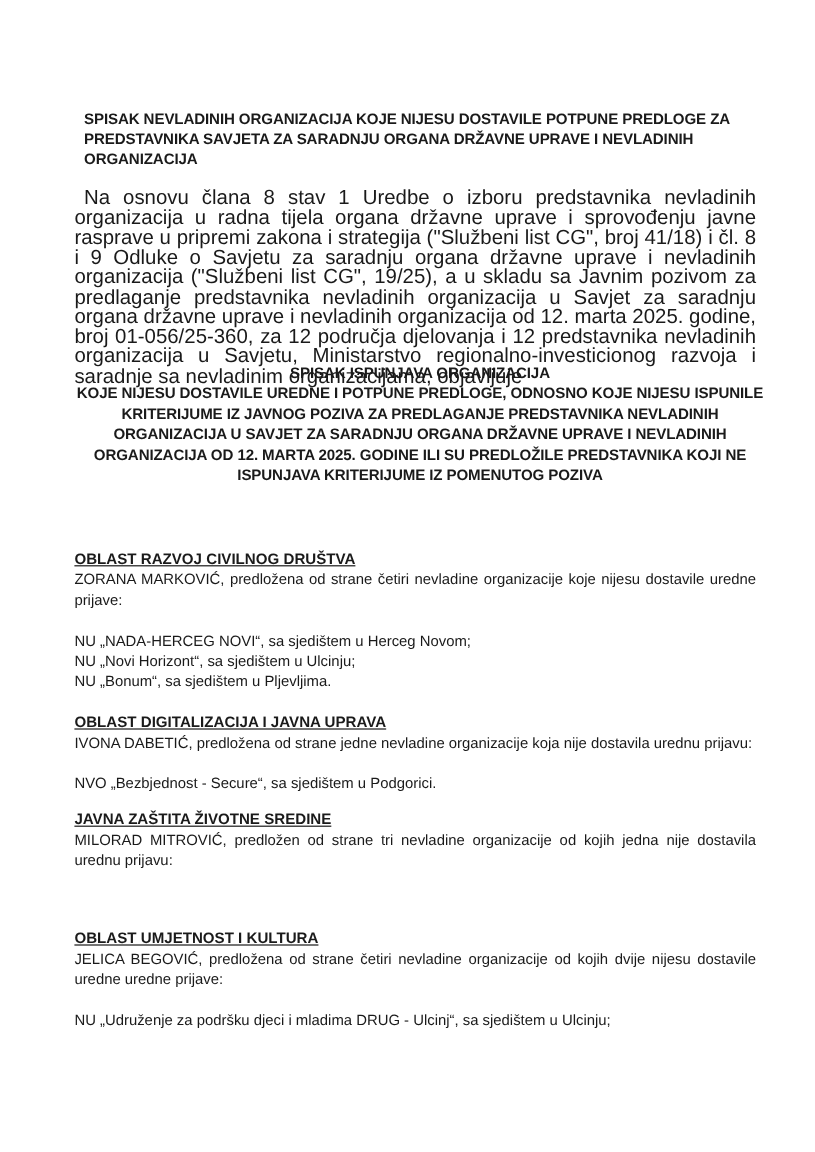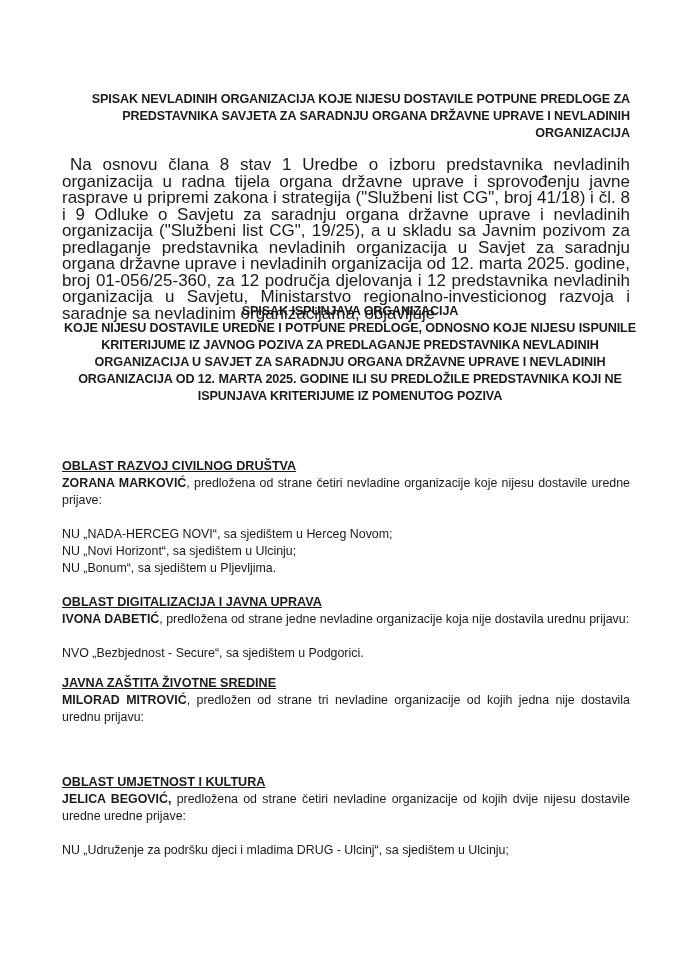--- a/index.html
+++ b/index.html
@@ -16,21 +16,21 @@
       position: absolute;
       left: 70px;
       top: 0;
       width: 560px;
     }
     .title {
       position: absolute;
       top: 91px;
       left: 0;
       width: 560px;
-      text-align: right;
+      text-align: left;
       font-weight: bold;
       font-size: 12.6px;
       line-height: 17px;
       letter-spacing: -0.1px;
     }
     .intro {
       position: absolute;
       top: 157px;
       left: -8px;
       width: 568px;
@@ -55,21 +55,21 @@
       left: -8px;
       width: 568px;
       line-height: 17px;
     }
     .section-heading {
       font-weight: bold;
       text-decoration: underline;
       font-size: 12.6px;
     }
     .nominee-line { text-align: justify; }
-    .nominee-name { font-weight: bold; }
+    .nominee-name { font-weight: normal; }
     .org-list { margin-top: 17px; }
     .org-item { white-space: nowrap; }
   </style>
 </head>
 <body>
 
 <div class="page">
 
   <div class="title">SPISAK NEVLADINIH ORGANIZACIJA KOJE NIJESU DOSTAVILE POTPUNE PREDLOGE ZA PREDSTAVNIKA SAVJETA ZA SARADNJU ORGANA DRŽAVNE UPRAVE I NEVLADINIH ORGANIZACIJA</div>
 

